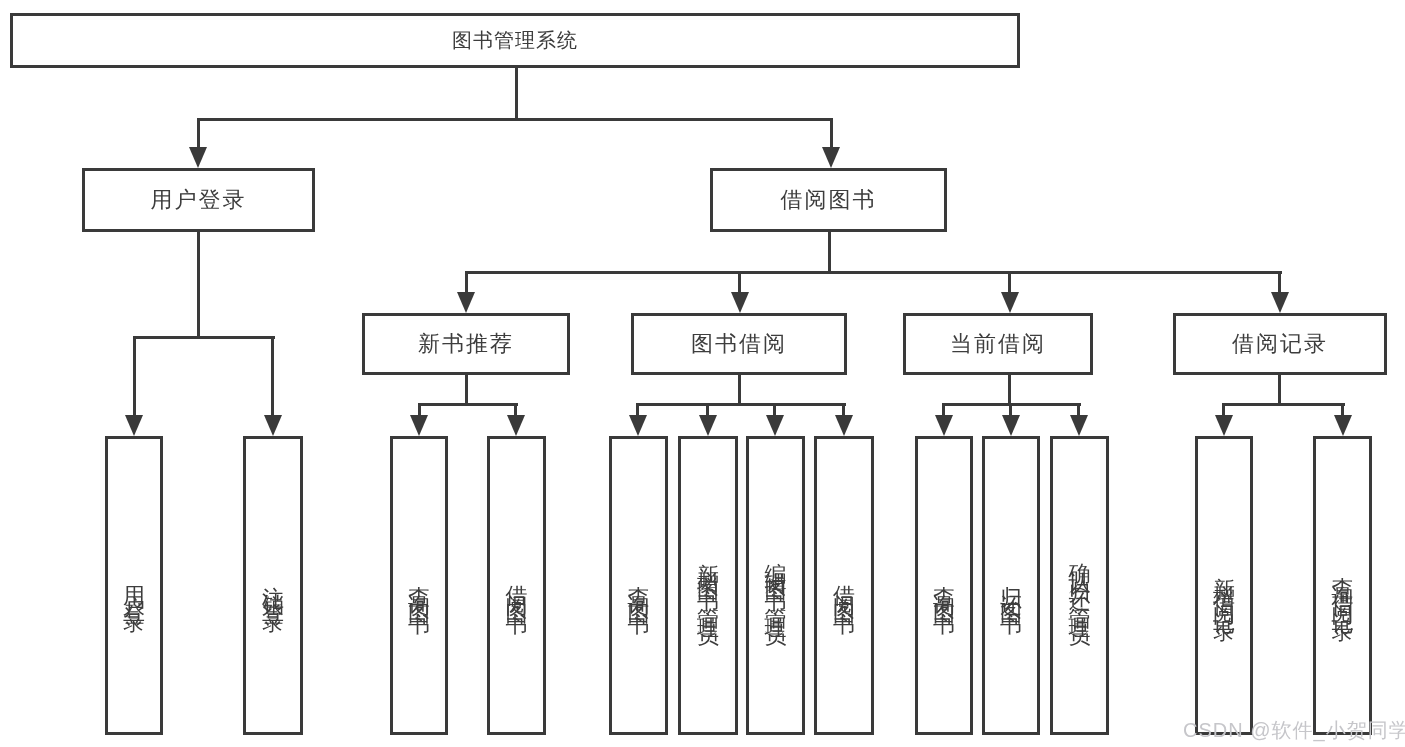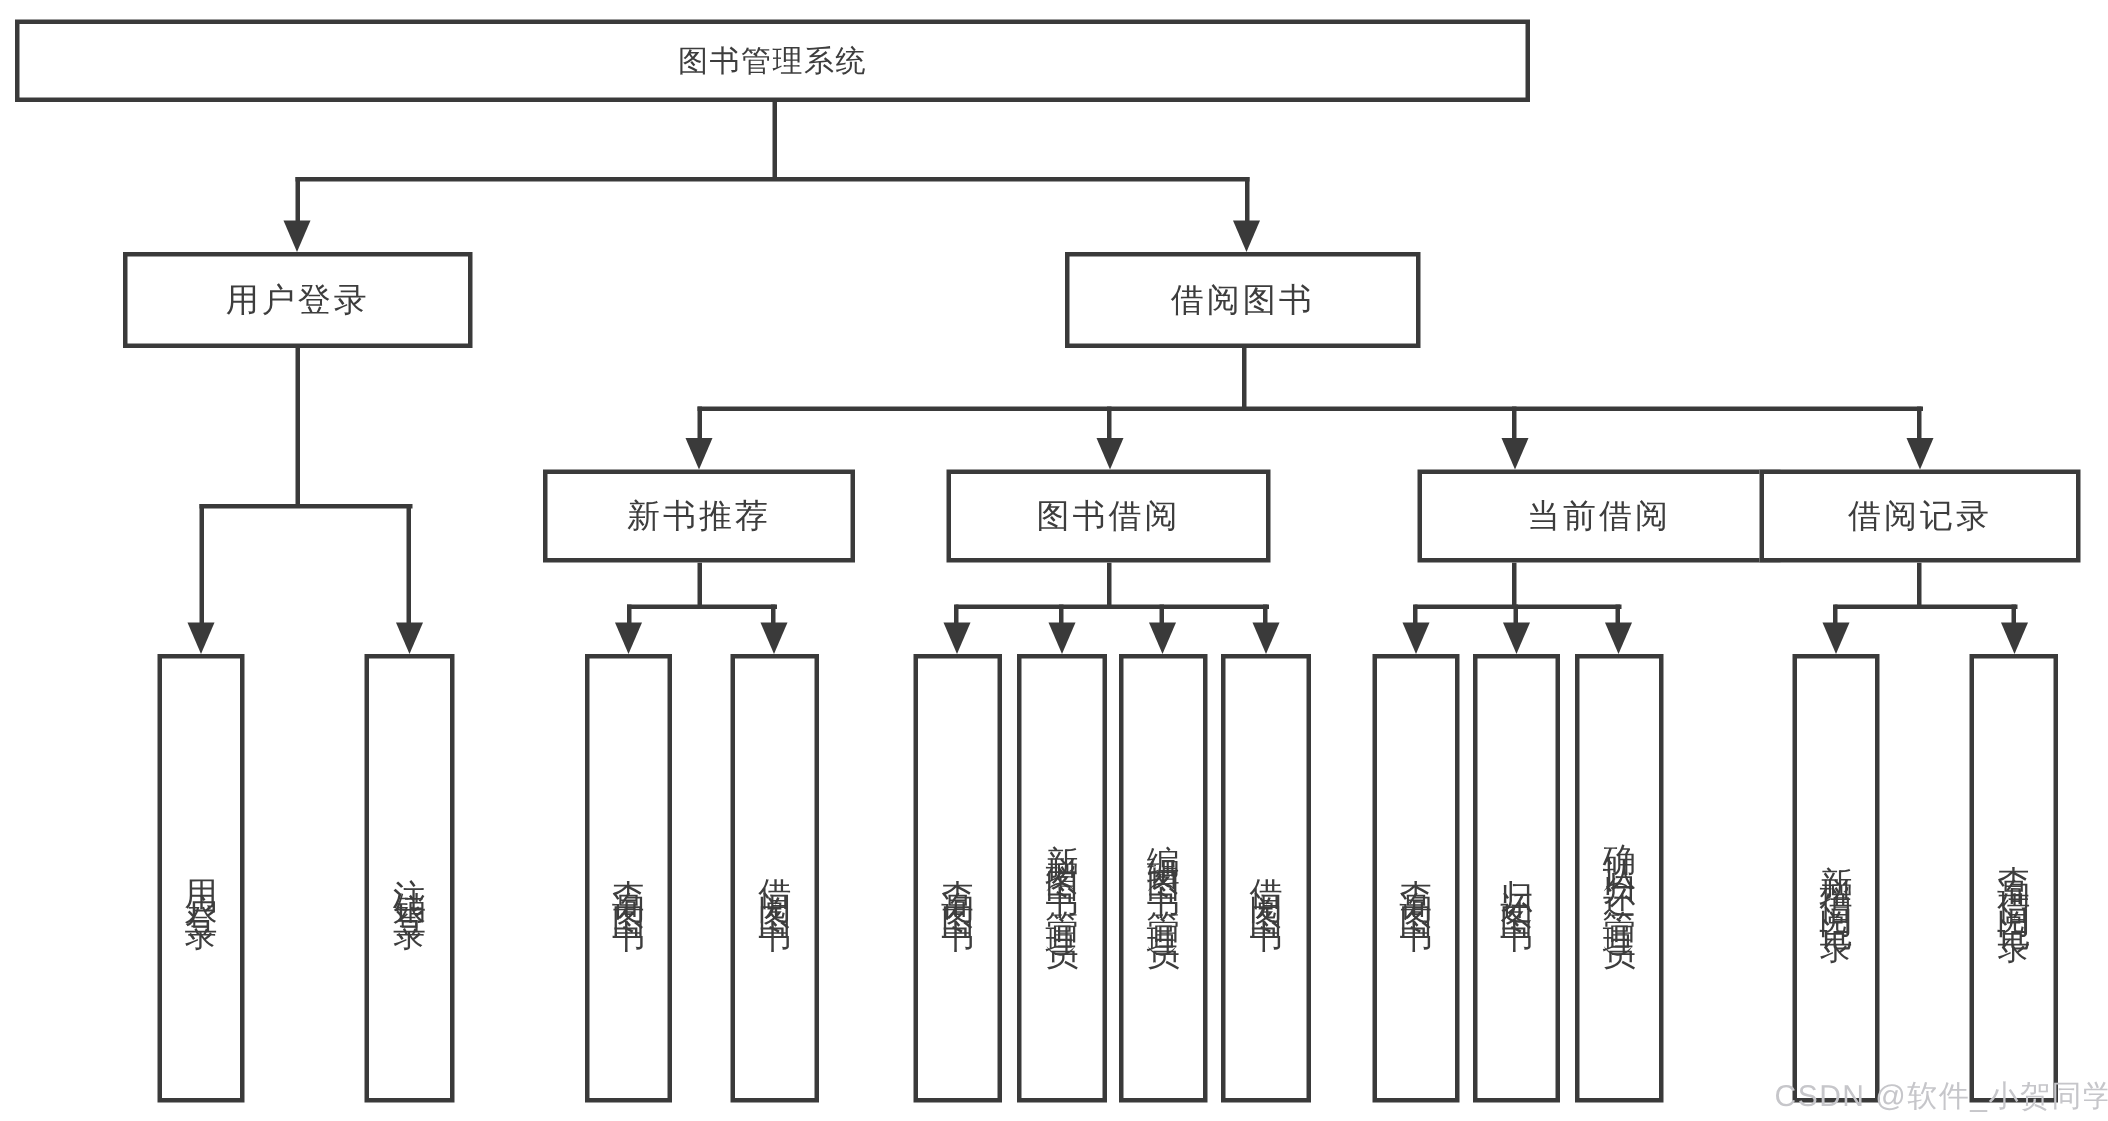--- a/index.html
+++ b/index.html
@@ -121,21 +121,21 @@
   <div class="box hbox" style="left:710px;top:168px;width:237px;height:64px">
     <span class="lbl">借阅图书</span>
   </div>
 
   <div class="box hbox" style="left:631px;top:313px;width:216px;height:62px">
     <span class="lbl">图书借阅</span>
   </div>
   <div class="box hbox" style="left:362px;top:313px;width:208px;height:62px">
     <span class="lbl">新书推荐</span>
   </div>
-  <div class="box hbox" style="left:945px;top:313px;width:242px;height:62px">
+  <div class="box hbox" style="left:903px;top:313px;width:190px;height:62px">
     <span class="lbl">当前借阅</span>
   </div>
   <div class="box hbox" style="left:1173px;top:313px;width:214px;height:62px">
     <span class="lbl">借阅记录</span>
   </div>
 
   <div class="box vbox" style="left:105px;top:436px;width:58px;height:299px">
     <span class="lbl">用户登录</span>
   </div>
   <div class="box vbox" style="left:243px;top:436px;width:60px;height:299px">

